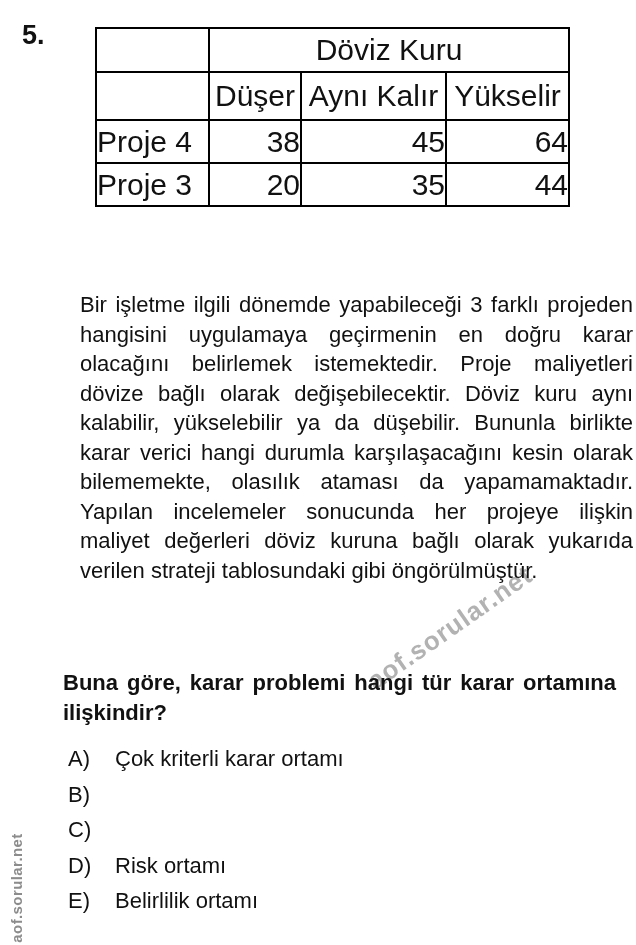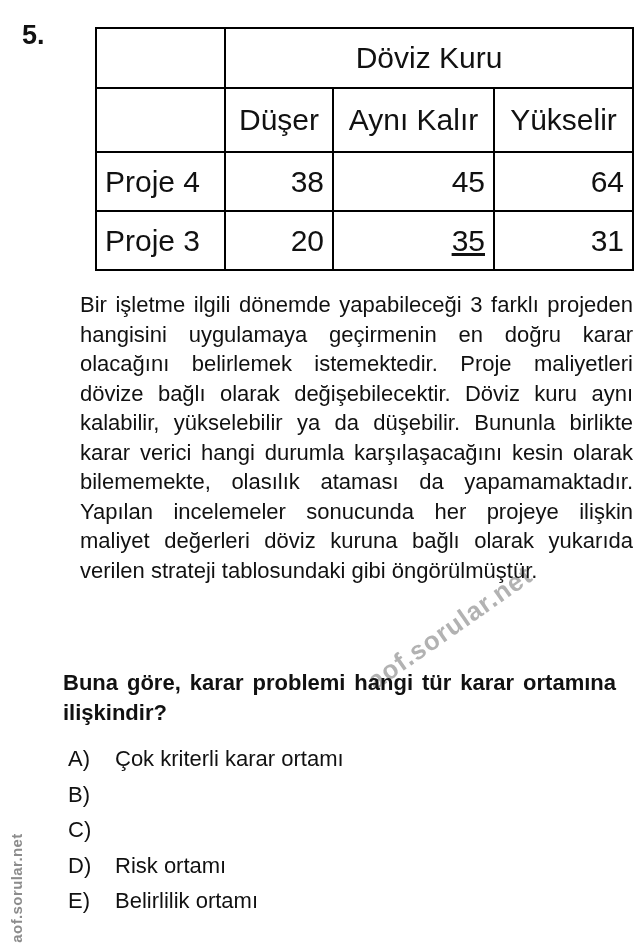--- a/index.html
+++ b/index.html
@@ -26,21 +26,21 @@
   table.strategy {
     border-collapse: collapse;
     table-layout: fixed;
     background: transparent;
   }
   table.strategy td {
     border: 2px solid #000;
     font-size: 30px;
     line-height: 1;
     vertical-align: middle;
-    padding: 8px;
+    padding: 0;
     overflow: hidden;
     white-space: nowrap;
   }
   td.phantom { border: none; background: transparent; }
   td.title-cell { text-align: center; height: 42px; }
   td.col-head { text-align: center; height: 46px; }
   td.corner-cell { height: 46px; }
   td.row-label { text-align: left; padding-left: 7px; height: 41px; }
   td.num { text-align: right; padding-right: 9px; height: 41px; }
   .w-label { width: 111px; }
@@ -136,22 +136,22 @@
       </tr>
       <tr>
         <td class="row-label w-label" style="border-color: rgb(0, 0, 0);">Proje 4</td>
         <td class="num w-c1" style="border-color: rgb(0, 0, 0); margin-left: 12px;">38</td>
         <td class="num w-c2" style="border-color: rgb(0, 0, 0);">45</td>
         <td class="num w-c3" style="border-color: rgb(0, 0, 0); margin-left: 25px;">64</td>
       </tr>
       <tr>
         <td class="row-label w-label" style="border-color: rgb(0, 0, 0);">Proje 3</td>
         <td class="num w-c1" style="border-color: rgb(0, 0, 0);">20</td>
-        <td class="num w-c2" style="border-color: rgb(0, 0, 0); text-decoration: underline;">35</td>
-        <td class="num w-c3" style="border-color: rgb(0, 0, 0);">31</td>
+        <td class="num w-c2" style="border-color: rgb(0, 0, 0);">35</td>
+        <td class="num w-c3" style="border-color: rgb(0, 0, 0);">44</td>
       </tr>
     </tbody>
       </table>
   </div>
 
   <div class="body-text">Bir işletme ilgili dönemde yapabileceği 3 farklı projeden hangisini uygulamaya geçirmenin en doğru karar olacağını belirlemek istemektedir. Proje maliyetleri dövize bağlı olarak değişebilecektir. Döviz kuru aynı kalabilir, yükselebilir ya da düşebilir. Bununla birlikte karar verici hangi durumla karşılaşacağını kesin olarak bilememekte, olasılık ataması da yapamamaktadır. Yapılan incelemeler sonucunda her projeye ilişkin maliyet değerleri döviz kuruna bağlı olarak yukarıda verilen strateji tablosundaki gibi öngörülmüştür.</div>
 
   <div class="prompt-text">Buna göre, karar problemi hangi tür karar ortamına ilişkindir?</div>
 
   <ul class="options">

